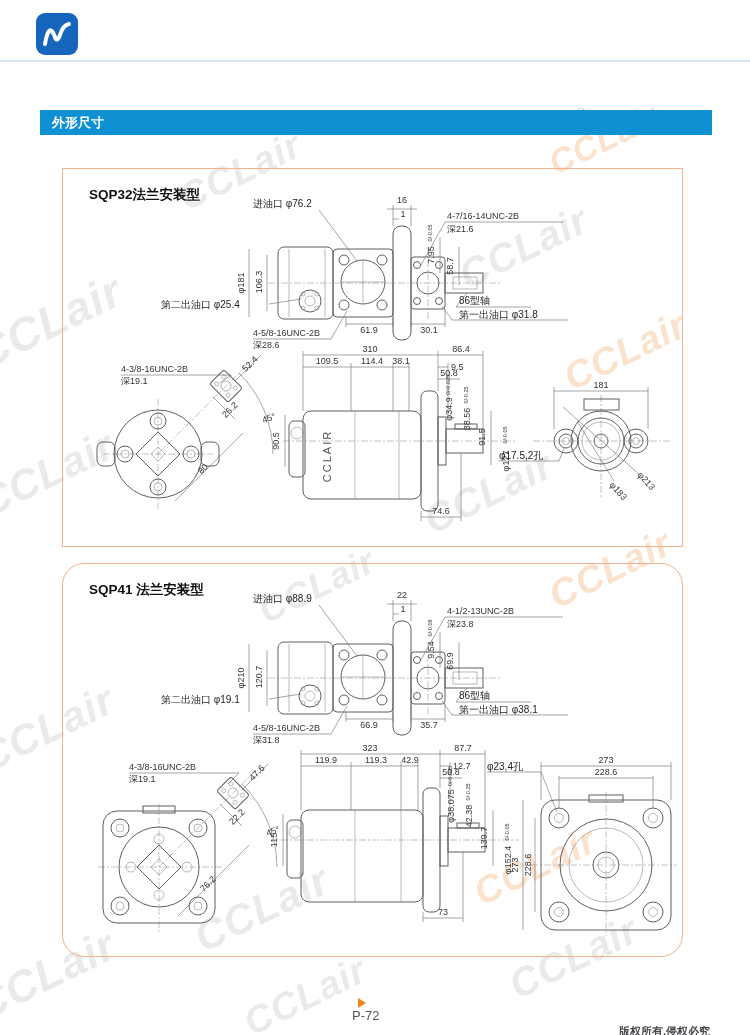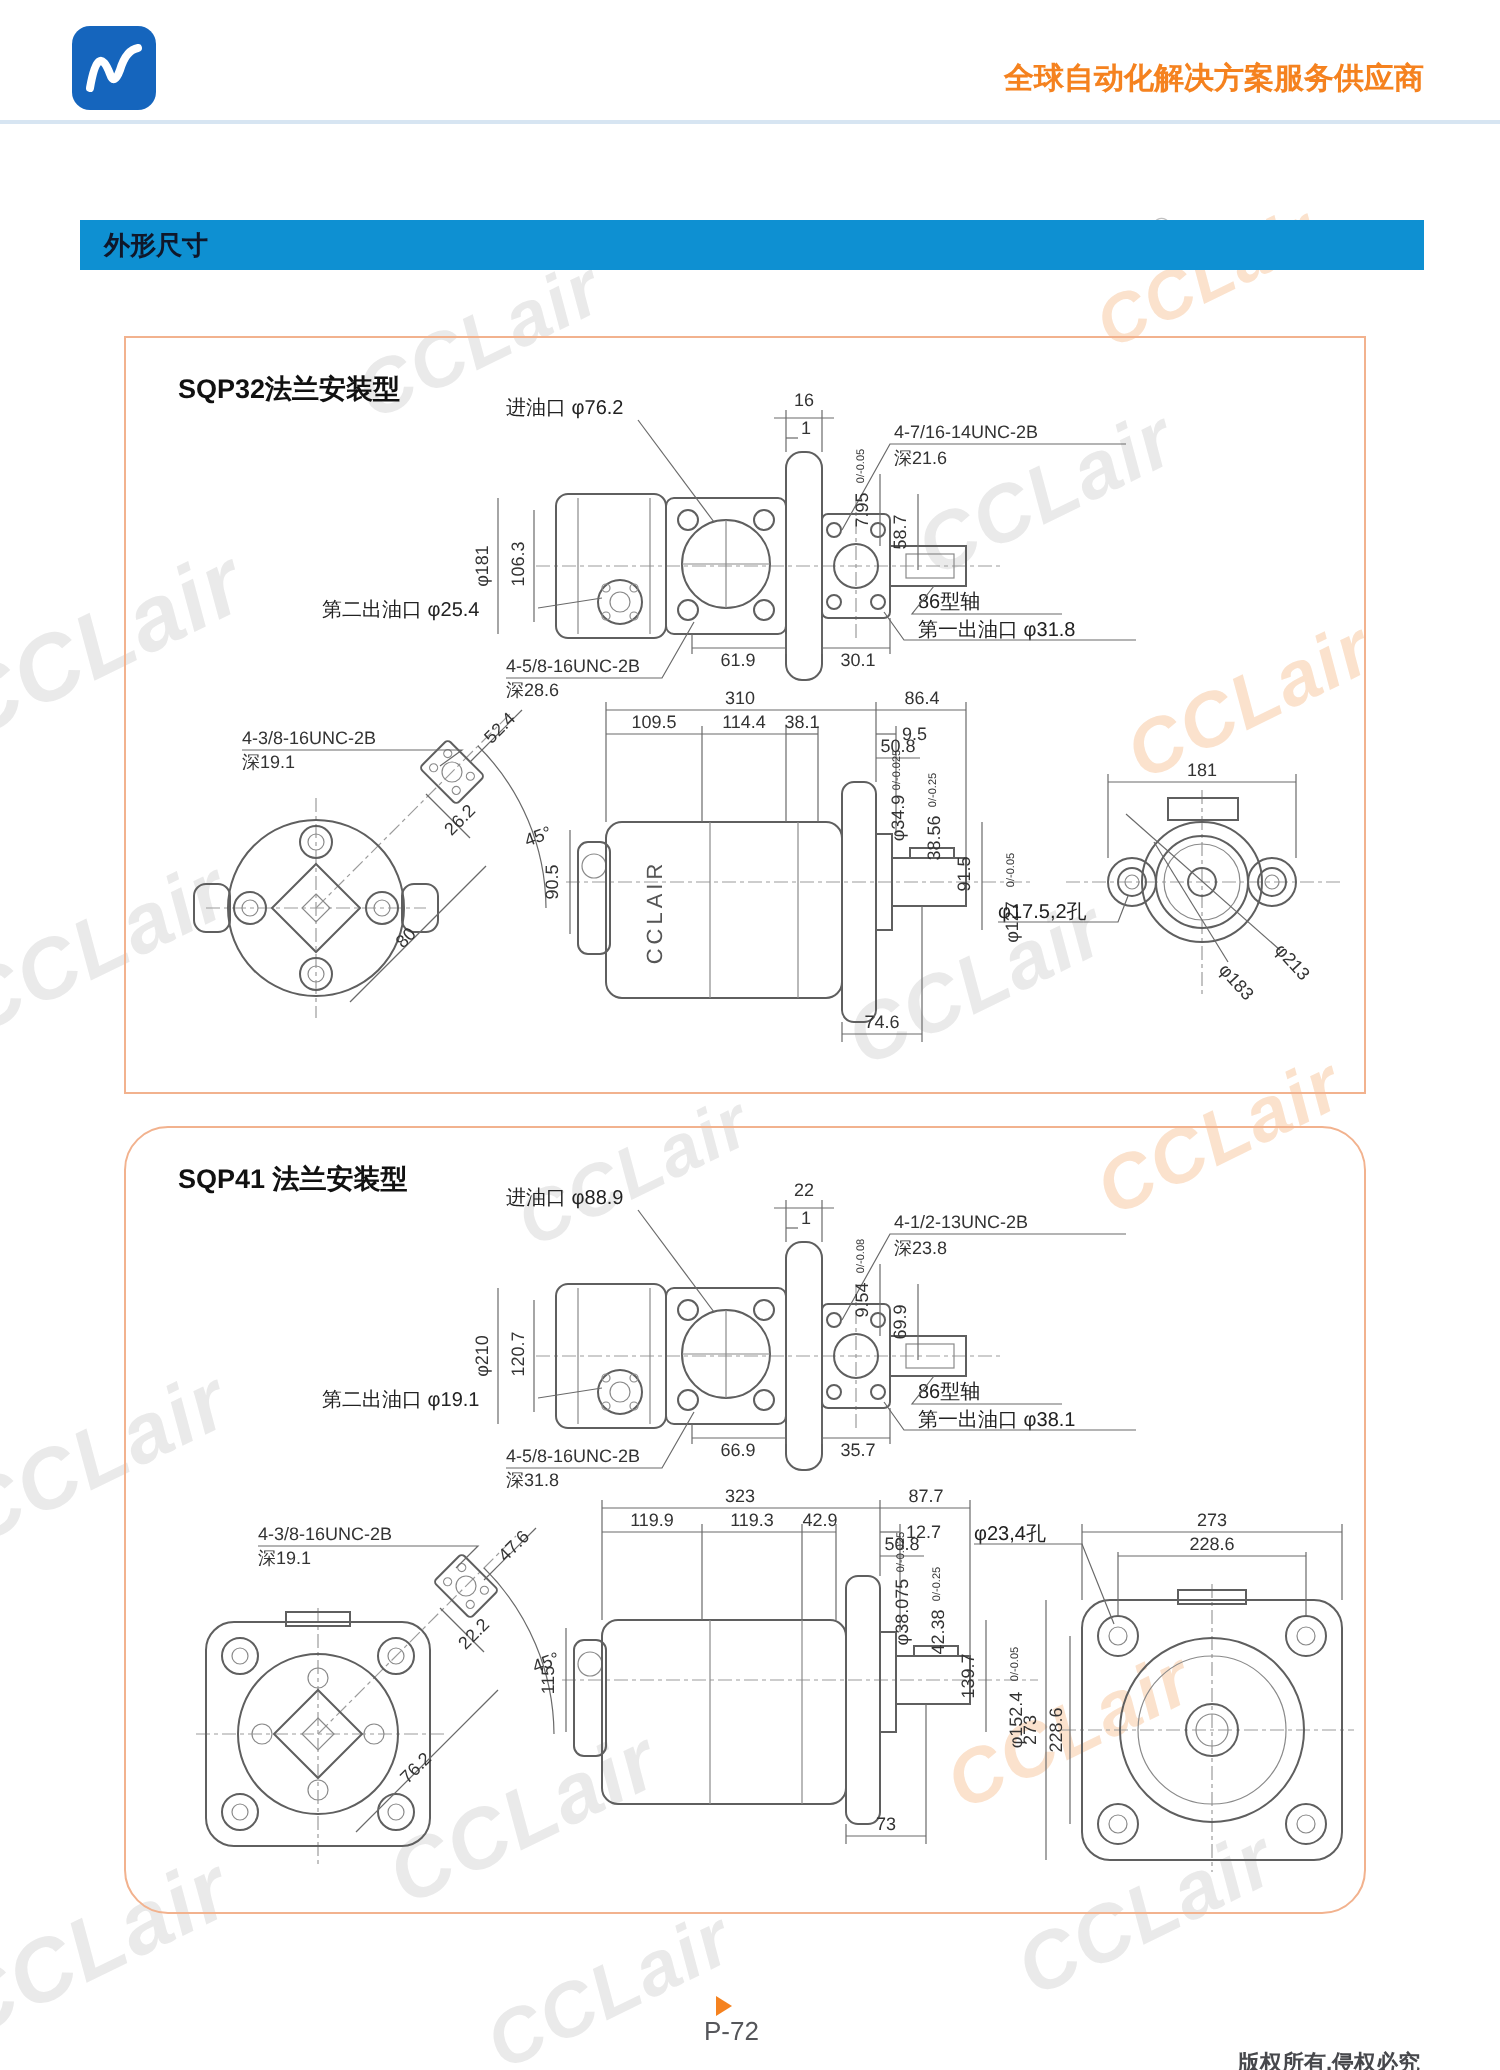--- a/index.html
+++ b/index.html
@@ -10,21 +10,21 @@
       transform:rotate(-26deg);color:rgba(172,172,172,0.25);pointer-events:none;z-index:0;white-space:nowrap;}
   .wm.or{color:rgba(242,150,74,0.28);}
   
   .logo{position:absolute;left:36px;top:13px;display:flex;z-index:2;}
   .logo-box{width:42px;height:42px;background:#1565bd;border-radius:9px;}
   .brand{font-size:29px;font-weight:bold;color:#1460b4;margin-left:6px;line-height:46px;}
   .brand-reg{font-size:11px;color:#1460b4;vertical-align:18px;font-weight:bold;}
   .slogan{position:absolute;right:38px;top:30px;font-size:15px;font-weight:bold;color:#f5821f;z-index:2;}
   .hdr-line{position:absolute;left:0;top:60px;width:750px;height:2px;background:#d7e5f2;z-index:1;}
   
-  .bar{position:absolute;left:40px;top:110px;width:672px;height:25px;background:#0e90d2;color:#0f172a;
+  .bar{position:absolute;left:40px;top:110px;width:672px;height:25px;background:#0e90d2;color:#ffffff;
        font-size:13px;font-weight:bold;line-height:26px;padding-left:12px;box-sizing:border-box;z-index:2;}
   
   .panel{position:absolute;left:62px;width:619px;border:1px solid #f2b28e;background:transparent;z-index:1;margin-top:20px;}
   .p1{top:148px;height:377px;}
   .p2{top:543px;height:392px;border-radius:22px;}
   .panel svg{position:absolute;left:0;top:0;}
   
   .ftr-page{position:absolute;left:352px;top:998px;font-size:13px;color:#55565a;display:flex;align-items:center;z-index:2;flex-direction:column;}
   .tri{width:0;height:0;border-left:8px solid #f5821f;border-top:5px solid transparent;border-bottom:5px solid transparent;margin-right:7px;}
   .ftr-copy{position:absolute;right:40px;top:1024px;font-size:11px;font-weight:bold;color:#47484c;z-index:2;}
@@ -64,21 +64,20 @@
   <div class="wm" style="left:240px;top:975px;font-size:38px;">CCLair</div>
   <div class="reg-float">®</div>
 
   <div class="logo">
     <div class="logo-box">
       <svg width="42" height="42" viewBox="0 0 42 42">
         <path d="M9 31 Q13 8 19 24 Q21 30 24 22 Q27 12 33 11" fill="none" stroke="#fff" stroke-width="4" stroke-linecap="round"></path>
       </svg>
     </div>
   </div>
-  <div class="slogan">全球自动化解决方案服务供应商</div>
   <div class="hdr-line"></div>
 
   <div class="bar"><span>外形尺寸</span></div>
 
   <div class="panel p1">
     <svg width="617" height="375" viewBox="0 0 617 375">
       <text class="ttl" x="26" y="30">SQP32法兰安装型</text>
 
       <g>
         <path class="cl" d="M205 114 H438"></path>

